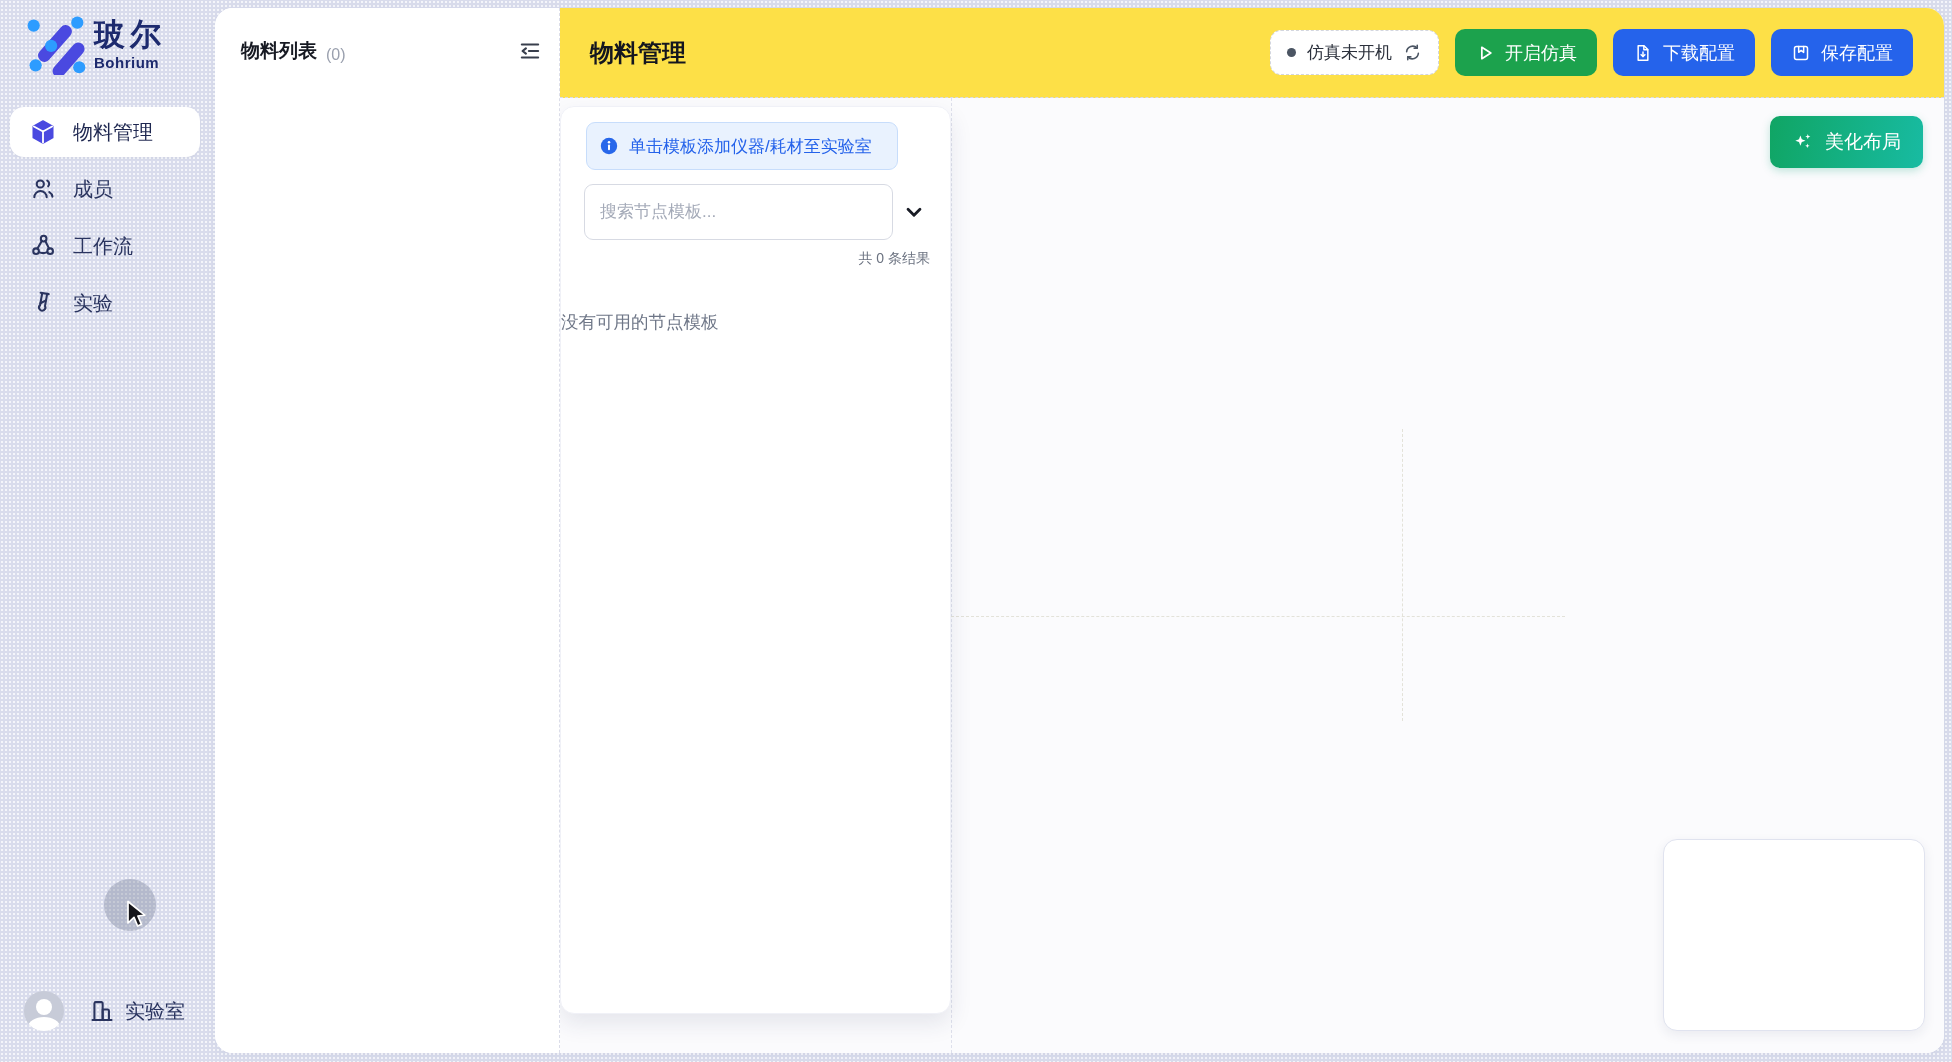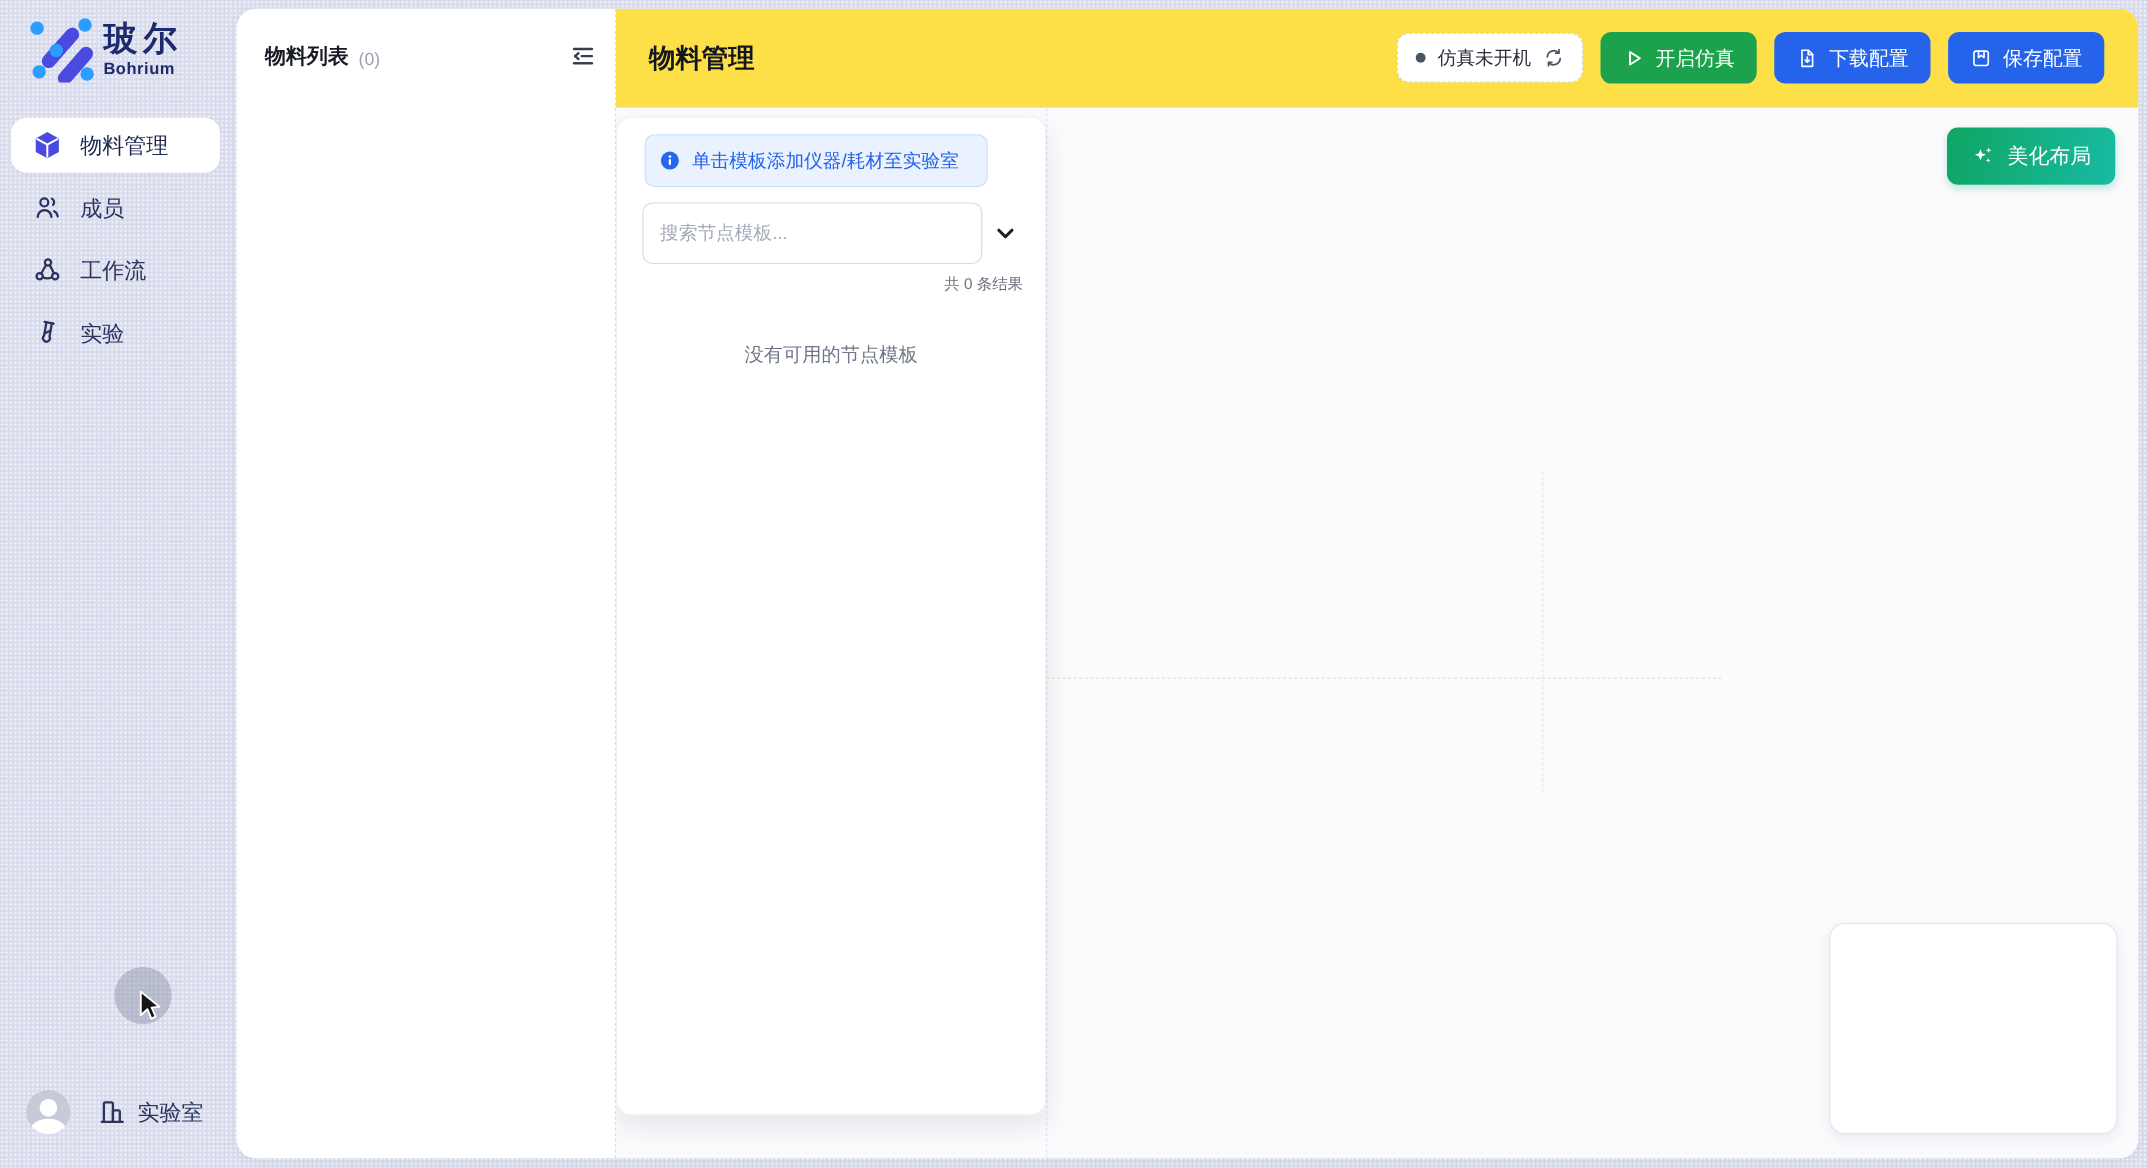--- a/index.html
+++ b/index.html
@@ -98,21 +98,21 @@
   }
   .search-input {
     position:absolute; left:23px; top:77px; width:309px; height:56px;
     border:1px solid #D7DAE3; border-radius:9px; padding:0 15px;
     font-size:17px; color:#3A4150; background:#FFFFFF; outline:none;
     font-family:"Liberation Sans", sans-serif;
   }
   .search-input::placeholder { color:#A4AAB8; }
   .chevron-btn { position:absolute; left:340px; top:92px; width:28px; height:28px; display:inline-flex; cursor:pointer; }
   .result-count { position:absolute; top:143px; right:20px; font-size:14px; color:#6B7280; }
-  .empty-text { position:absolute; top:203px; left:0; right:0; text-align:center; font-size:17.5px; color:#6E7687; }
+  .empty-text { position:absolute; top:203px; left:0; right:0; font-size:17.5px; color:#6E7687; }
 
   .beautify-btn {
     position:absolute; top:18px; right:21px; height:52px; padding:0 22px;
     display:flex; align-items:center; gap:11px; border:none; border-radius:10px;
     background:linear-gradient(100deg,#10A564 0%, #18BBA2 100%);
     color:#FFFFFF; font-size:19px; font-weight:500; cursor:pointer;
     font-family:"Liberation Sans", sans-serif;
     box-shadow:0 3px 8px rgba(16,165,120,.25);
   }
 

